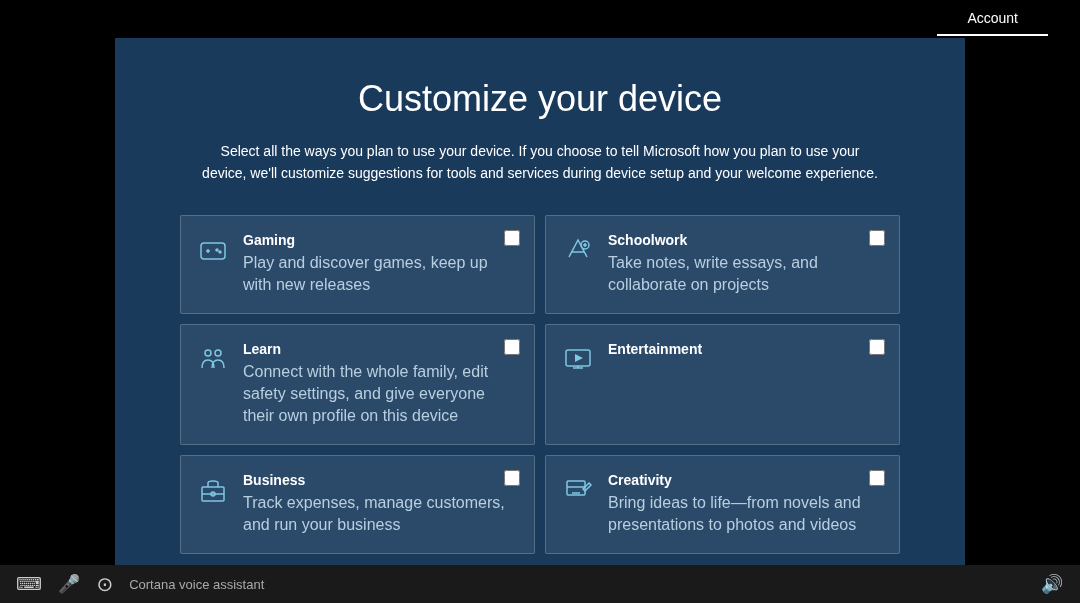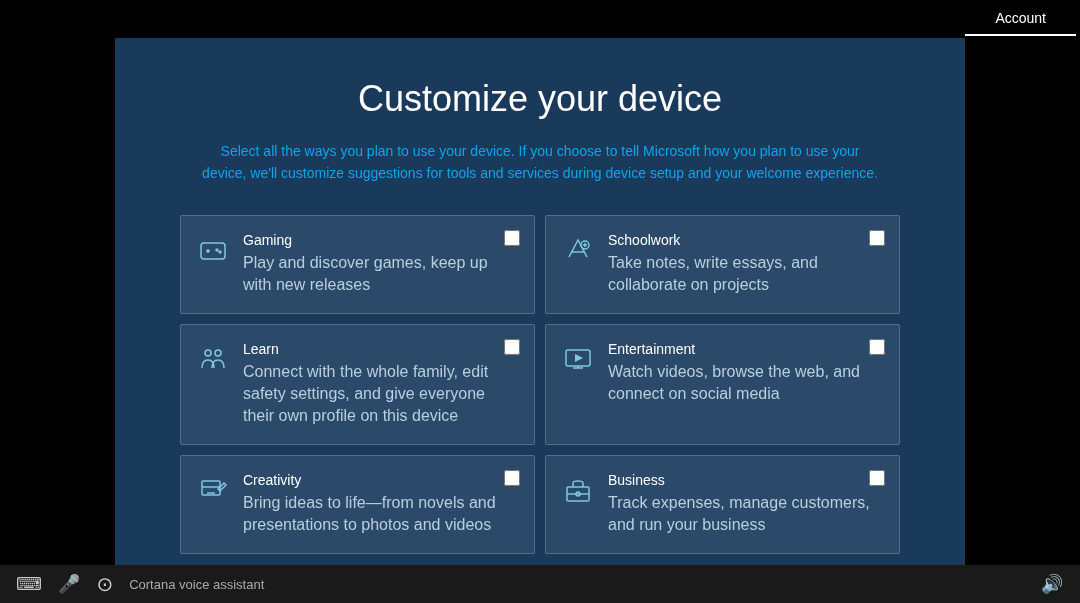--- a/index.html
+++ b/index.html
@@ -14,21 +14,21 @@
     }
 
     
     #top-bar {
       width: 100%;
       height: 38px;
       background: #000;
       display: flex;
       align-items: center;
       justify-content: flex-end;
-      padding-right: 4px;
+      padding-right: 32px;
     }
 
     #account-tab {
       color: #fff;
       font-size: 14px;
       padding: 8px 30px;
       border-bottom: 2px solid #fff;
       cursor: pointer;
     }
 
@@ -48,21 +48,21 @@
 
     #page-title {
       color: #fff;
       font-size: 36px;
       font-weight: 300;
       margin-bottom: 20px;
       text-align: center;
     }
 
     #page-subtitle {
-      color: #0ea5e9;
+      color: #ffffff;
       font-size: 14px;
       text-align: center;
       line-height: 1.6;
       margin-bottom: 30px;
       max-width: 680px;
     }
 
     
     #cards-grid {
       display: grid;
@@ -100,21 +100,21 @@
       height: 30px;
     }
 
     .card-content {
       flex: 1;
     }
 
     .card-title {
       color: #fff;
       font-size: 14px;
-      font-weight: 400;
+      font-weight: 700;
       margin-bottom: 4px;
     }
 
     .card-desc {
       color: #b8cfe0;
       font-size: 16px;
       line-height: 1.4;
     }
 
     .card-checkbox {
@@ -273,53 +273,52 @@
       <div class="card-icon">
         <svg viewBox="0 0 30 30" fill="none" stroke="#7ec8e3" stroke-width="1.5">
           <rect x="3" y="6" width="24" height="16" rx="2" stroke="#7ec8e3"></rect>
           <line x1="10" y1="24" x2="20" y2="24" stroke="#7ec8e3"></line>
           <line x1="15" y1="22" x2="15" y2="24" stroke="#7ec8e3"></line>
           <polygon points="12,10 12,18 20,14" fill="#7ec8e3" stroke="none"></polygon>
         </svg>
       </div>
       <div class="card-content">
         <div class="card-title">Entertainment</div>
-        <div class="card-desc">Watch videos, browse the web, and connect on social media</div>
+      </div>
+      <input type="checkbox" class="card-checkbox" style="">
+    </div>
+
+    <div class="card">
+      <div class="card-icon">
+        <svg viewBox="0 0 30 30" fill="none" stroke="#7ec8e3" stroke-width="1.5">
+          <rect x="4" y="12" width="22" height="14" rx="1" stroke="#7ec8e3"></rect>
+          <path d="M10 12 L10 8 C10 7 11 6 15 6 C19 6 20 7 20 8 L20 12" stroke="#7ec8e3"></path>
+          <line x1="4" y1="19" x2="26" y2="19" stroke="#7ec8e3"></line>
+          <circle cx="15" cy="19" r="2" stroke="#7ec8e3"></circle>
+        </svg>
+      </div>
+      <div class="card-content">
+        <div class="card-title">Business</div>
+        <div class="card-desc">Track expenses, manage customers, and run your business</div>
       </div>
       <input type="checkbox" class="card-checkbox" style="">
     </div>
 
     <div class="card">
       <div class="card-icon">
         <svg viewBox="0 0 30 30" fill="none" stroke="#7ec8e3" stroke-width="1.5">
           <rect x="4" y="6" width="18" height="14" rx="1" stroke="#7ec8e3"></rect>
           <path d="M4 12 L22 12" stroke="#7ec8e3"></path>
           <path d="M9 18 L17 18" stroke="#7ec8e3"></path>
           <path d="M20 14 L26 8 L28 10 L22 16 Z" stroke="#7ec8e3" fill="none"></path>
         </svg>
       </div>
       <div class="card-content">
         <div class="card-title">Creativity</div>
         <div class="card-desc">Bring ideas to life—from novels and presentations to photos and videos</div>
-      </div>
-      <input type="checkbox" class="card-checkbox" style="">
-    </div>
-
-    <div class="card">
-      <div class="card-icon">
-        <svg viewBox="0 0 30 30" fill="none" stroke="#7ec8e3" stroke-width="1.5">
-          <rect x="4" y="12" width="22" height="14" rx="1" stroke="#7ec8e3"></rect>
-          <path d="M10 12 L10 8 C10 7 11 6 15 6 C19 6 20 7 20 8 L20 12" stroke="#7ec8e3"></path>
-          <line x1="4" y1="19" x2="26" y2="19" stroke="#7ec8e3"></line>
-          <circle cx="15" cy="19" r="2" stroke="#7ec8e3"></circle>
-        </svg>
-      </div>
-      <div class="card-content">
-        <div class="card-title">Business</div>
-        <div class="card-desc">Track expenses, manage customers, and run your business</div>
       </div>
       <input type="checkbox" class="card-checkbox" style="">
     </div>
 
   </div>
 
   <div id="bottom-buttons">
     <button id="learn-more-btn">Learn more</button>
     <div id="right-buttons">
       <button id="skip-btn">Skip</button>

